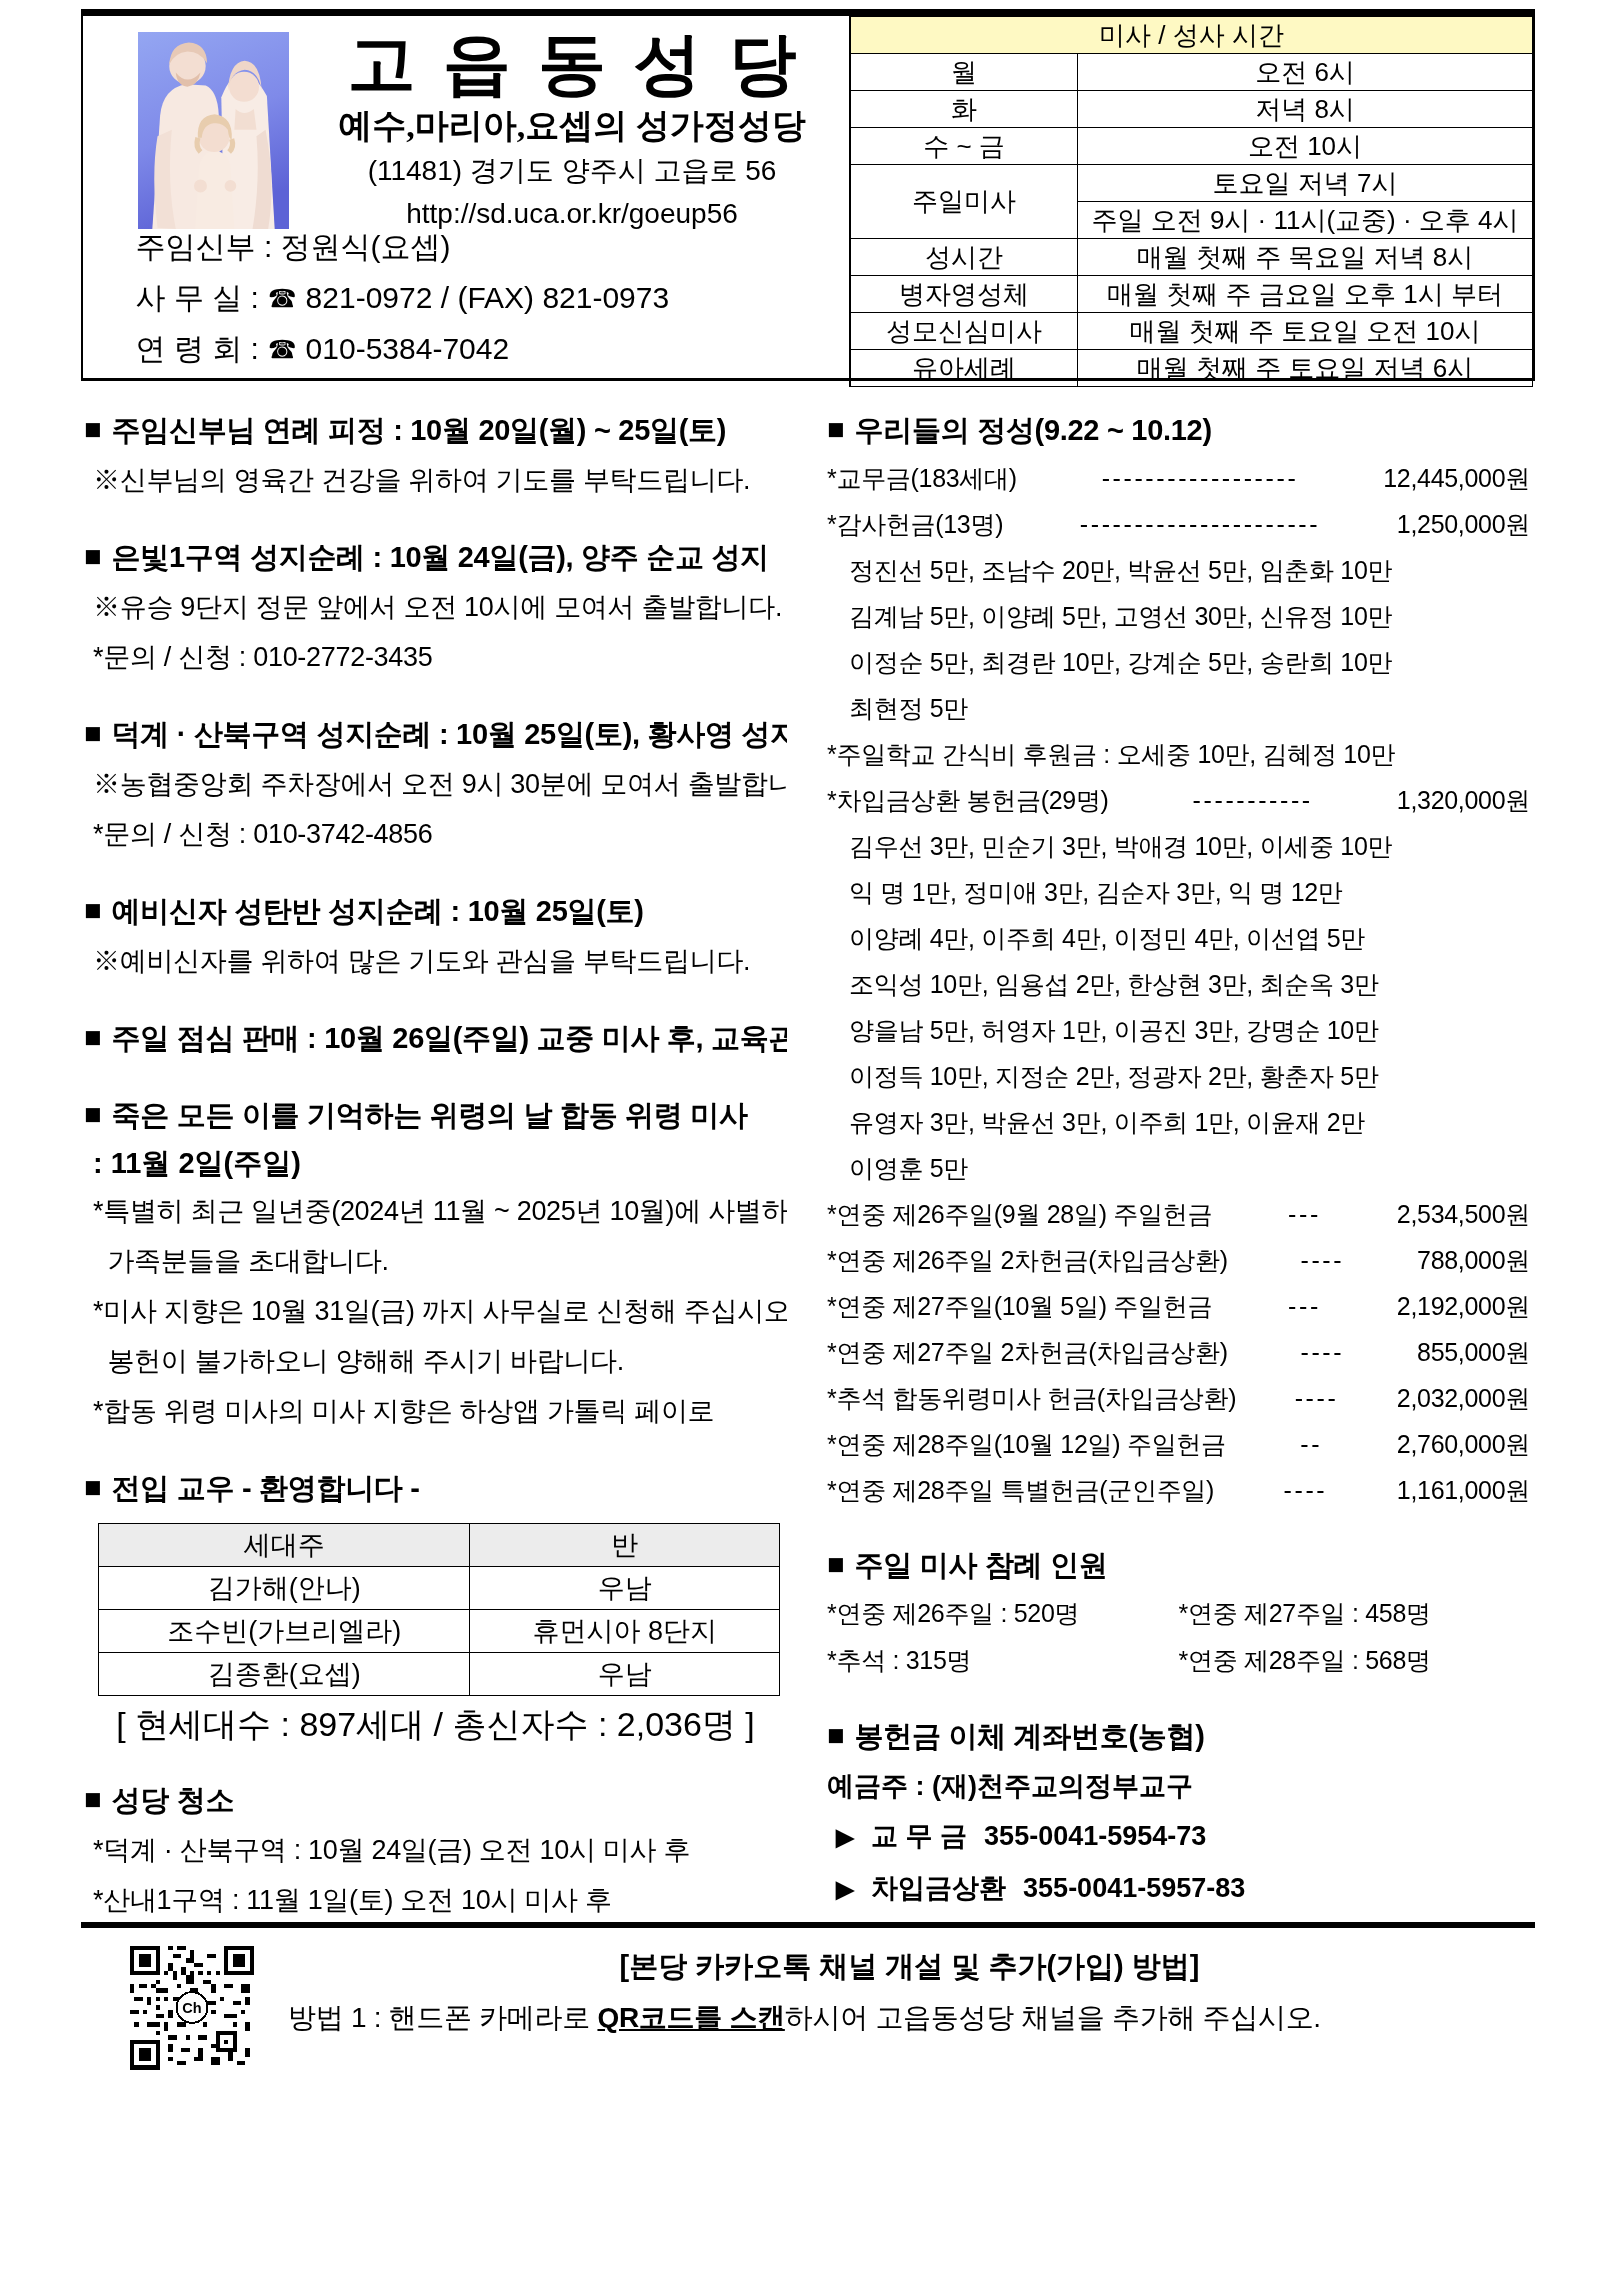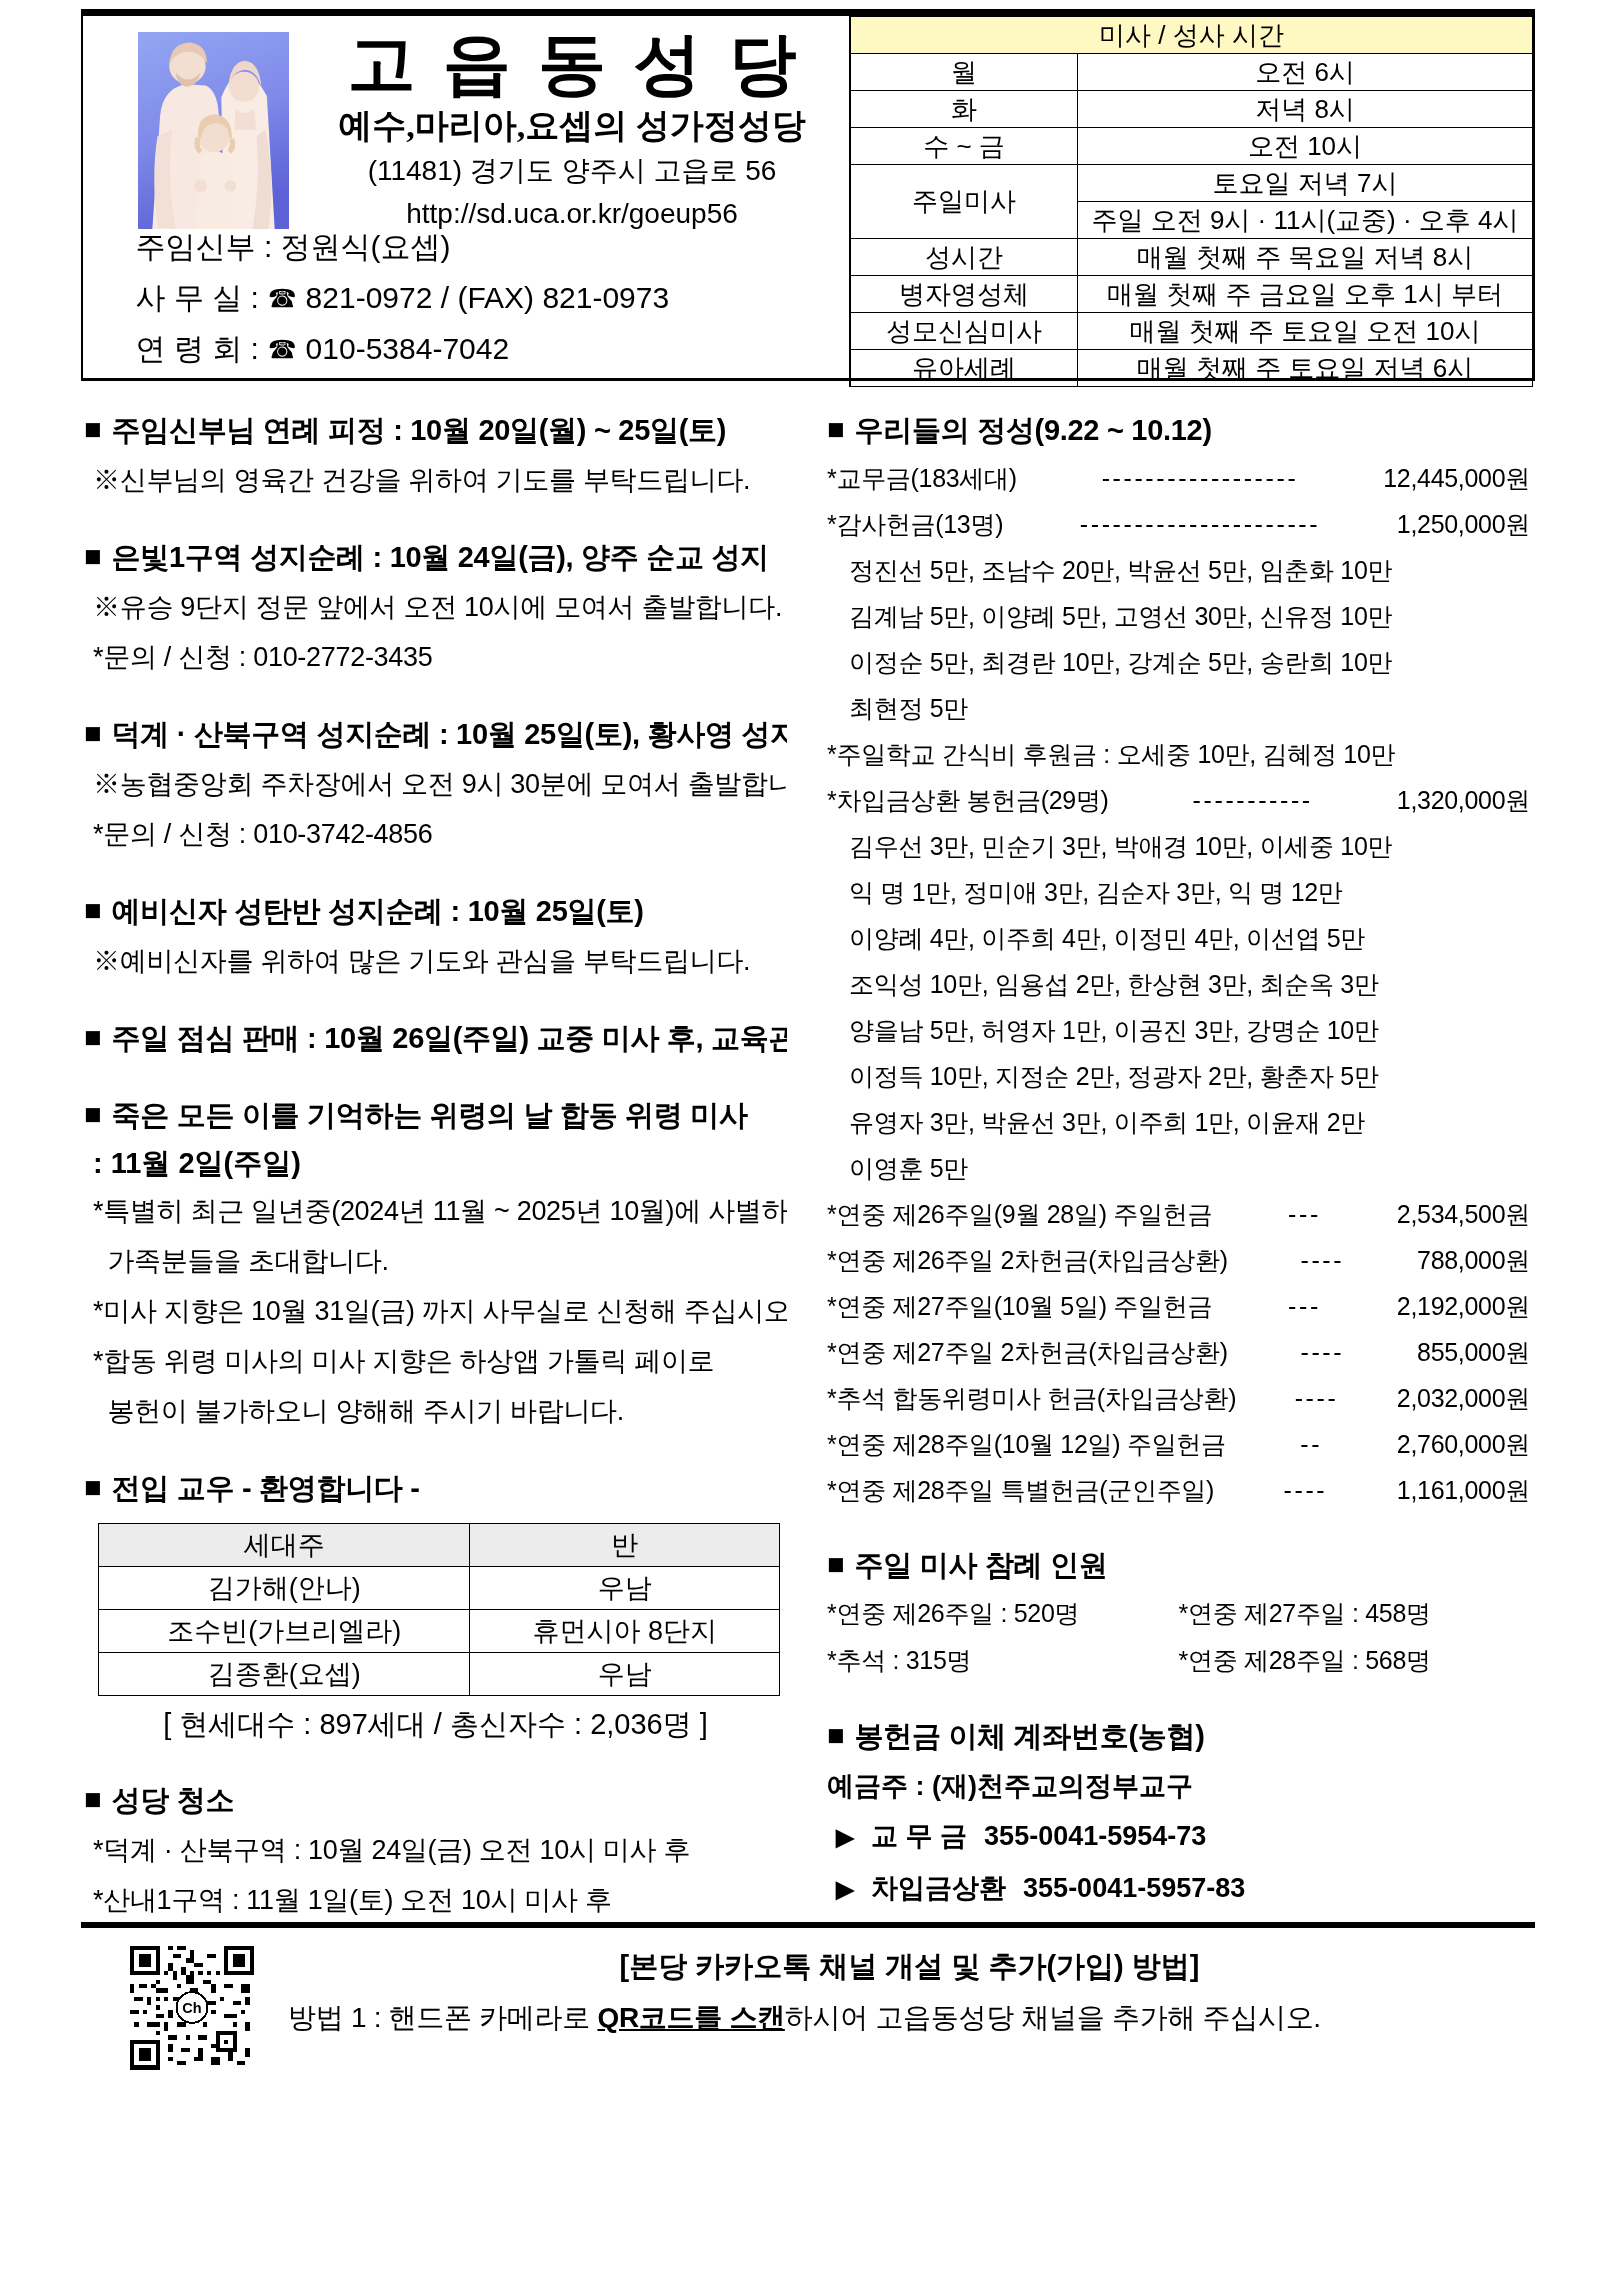--- a/index.html
+++ b/index.html
@@ -50,21 +50,21 @@
   .money-line{display:flex;align-items:flex-end;font-size:25px;line-height:46px;letter-spacing:-0.3px;}
   .ml-label{white-space:pre;flex:0 0 auto;}
   .ml-fill{flex:1 1 0;min-width:0;overflow:hidden;text-align:center;letter-spacing:2.6px;white-space:pre;padding:0 6.5px;}
   .ml-amount{white-space:pre;flex:0 0 auto;text-align:right;}
 
   
   .newcomer-table{border-collapse:collapse;width:682px;margin:10.4px 0 5.2px 14.3px;table-layout:fixed;}
   .newcomer-table th,.newcomer-table td{border:1.3px solid #000;text-align:center;font-size:27px;font-weight:normal;height:40px;white-space:pre;overflow:hidden;}
   .newcomer-table th{background:#ececec;}
   .newcomer-table .c1{width:54%;}
-  .table-note{text-align:center;font-size:29px;line-height:47px;white-space:pre;}
+  .table-note{text-align:center;font-size:34px;line-height:47px;white-space:pre;}
 
   
   .att-row{display:flex;font-size:25px;line-height:47px;letter-spacing:-0.3px;}
   .att-cell{white-space:pre;overflow:hidden;}
   .att-cell.a{width:50%;}
   .att-cell.b{flex:1;}
 
   
   .holder-line{font-weight:bold;font-size:27px;line-height:50px;white-space:pre;}
   .account-line{font-weight:bold;font-size:27px;line-height:51px;white-space:pre;display:flex;align-items:baseline;}
@@ -225,23 +225,23 @@
       <section class="sec">
         <div class="sec-title"><span class="marker">■</span><span>죽은 모든 이를 기억하는 위령의 날 합동 위령 미사</span></div>
         <div class="sec-title2">: 11월 2일(주일)</div>
         <div>
   <div class="line">*특별히 최근 일년중(2024년 11월 ~ 2025년 10월)에 사별하신</div>
 
   <div class="line">  가족분들을 초대합니다.</div>
 
   <div class="line">*미사 지향은 10월 31일(금) 까지 사무실로 신청해 주십시오.</div>
 
+  <div class="line">  봉헌이 불가하오니 양해해 주시기 바랍니다.</div>
+
   <div class="line">*합동 위령 미사의 미사 지향은 하상앱 가톨릭 페이로</div>
-
-  <div class="line">  봉헌이 불가하오니 양해해 주시기 바랍니다.</div>
 </div>
       </section>
 
       <section class="sec">
         <div class="sec-title"><span class="marker">■</span><span>전입 교우 - 환영합니다 -</span></div>
         <table class="newcomer-table">
           <thead>
             <tr>
               <th class="c1">세대주</th>
               <th>반</th>

